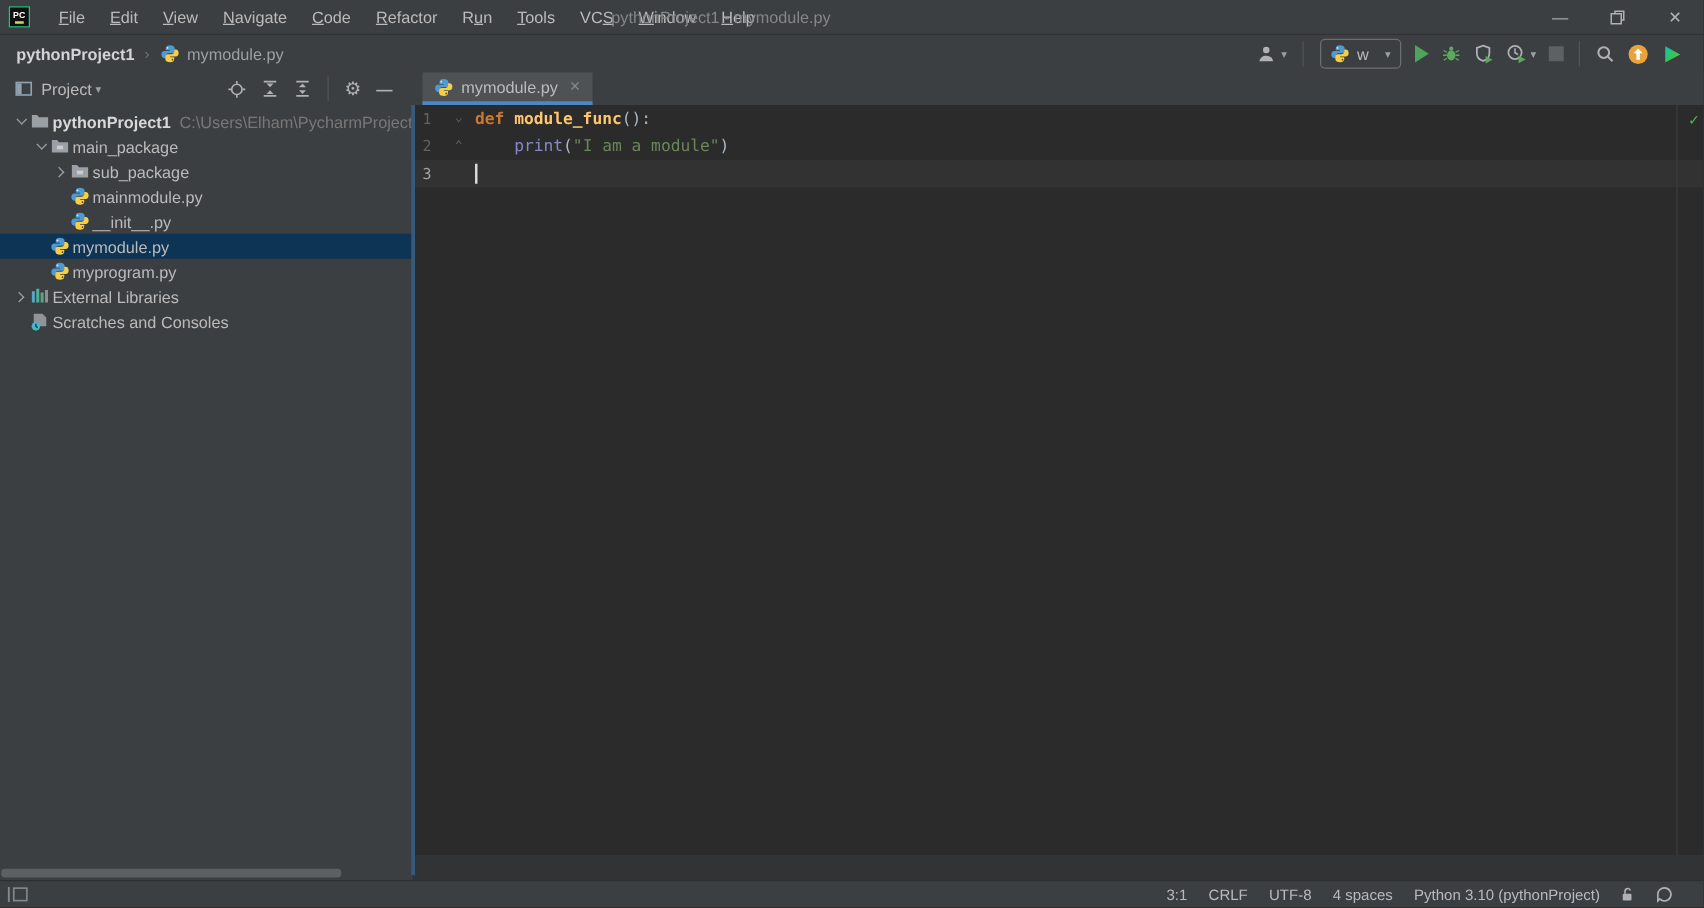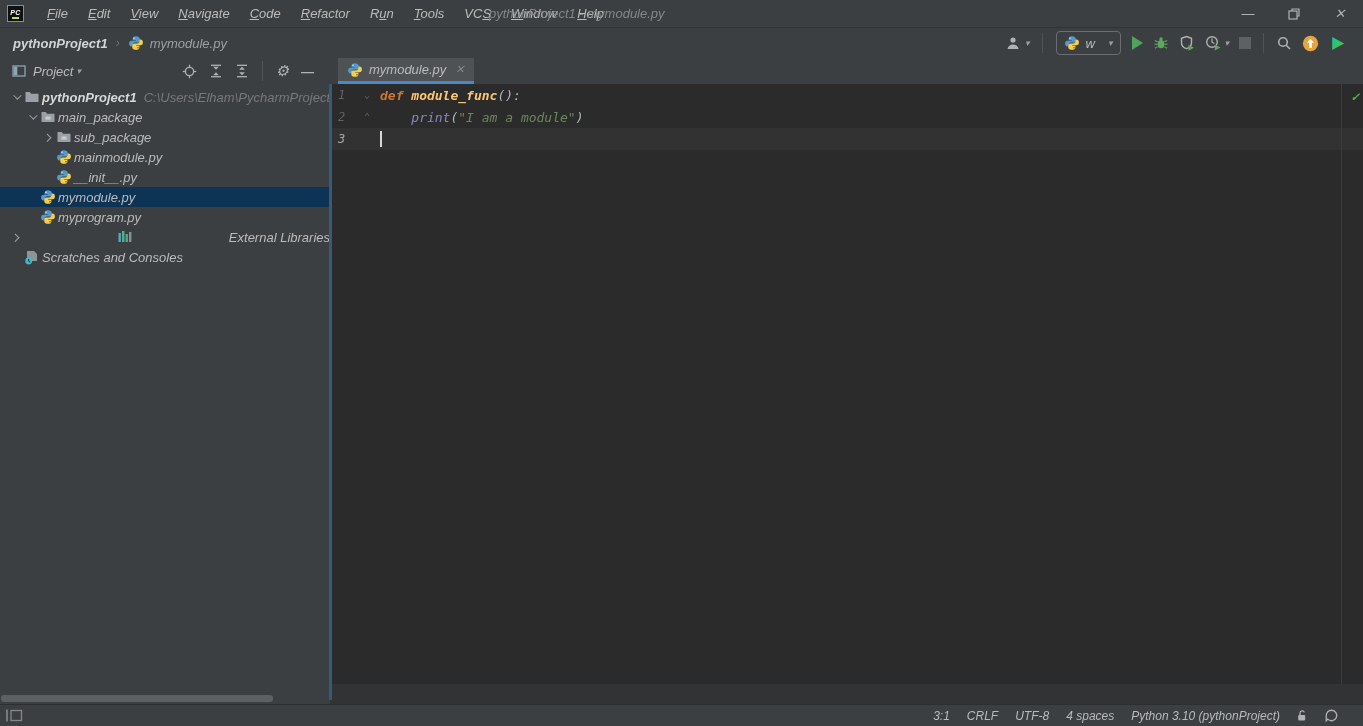--- a/index.html
+++ b/index.html
@@ -1,20 +1,20 @@
 <!DOCTYPE html>
 <html style="--accent_blue: #4a88c7; --selection: #0d3355; --editor_bg: #2b2b2b; --panel_bg: #3c3f41; --run_green: #4fa45b; --update_orange: #e9a33c; --check_green: #4db848; --keyword: #cc7832; --function: #ffc66d; --builtin: #8888c6; --string: #6a8759; --plain: #a9b7c6;"><head>
 <meta charset="utf-8">
 <style>
   * { margin:0; padding:0; box-sizing:border-box; }
   html,body { background:#2b2b2b; }
   .app {
     position:relative; width:1363px; height:726px; overflow:hidden;
     background:#3c3f41; font-family:"Liberation Sans", sans-serif;
-    color:#bbbbbb; font-size:13px; user-select:none;font-style:italic;
+    color:#bbbbbb; font-size:13px; user-select:none;
   }
   
   .titlebar { height:28px; display:flex; align-items:center; border-bottom:1px solid #303234; position:relative; }
   .pc-logo { width:17px; height:17px; margin:0 13px 0 7px; background:#101010; border:1px solid #24c482;
              display:flex; flex-direction:column; align-items:center; justify-content:center; }
   .pc-logo span { font-size:7px; font-weight:bold; color:#ffffff; line-height:7px; letter-spacing:.3px; }
   .pc-logo i { display:block; width:7px; height:2px; background:#c6e048; margin-top:1px; }
   .menu-item { padding:0 10px; line-height:27px; color:#bbbbbb; cursor:default; }
   .menu-item u { text-decoration:underline; }
   .win-title { position:absolute; left:489px; top:0; line-height:28px; color:#848688; }
@@ -349,21 +349,21 @@
             <span class="tree-icon">
               <svg width="16" height="16" viewBox="0 0 16 16">
                 <path fill="#4e9bd4" d="M7.9 1.2c-2 0-3.3.9-3.3 2.4v1.6h3.3v.6H3.4c-1.5 0-2.3 1.1-2.3 2.8 0 1.7.8 2.9 2.3 2.9h1.2V9.8c0-1.2 1-2.2 2.2-2.2h3.2c1 0 1.7-.8 1.7-1.7V3.6c0-1.5-1.7-2.4-3.8-2.4z"></path>
                 <circle cx="6" cy="3.3" r=".7" fill="#dfeaf3"></circle>
                 <path fill="#f7ce46" d="M8.1 14.8c2 0 3.3-.9 3.3-2.4v-1.6H8.1v-.6h4.5c1.5 0 2.3-1.1 2.3-2.8 0-1.7-.8-2.9-2.3-2.9h-1.2v1.7c0 1.2-1 2.2-2.2 2.2H6c-1 0-1.7.8-1.7 1.7v2.3c0 1.5 1.7 2.4 3.8 2.4z"></path>
                 <circle cx="10" cy="12.7" r=".7" fill="#5a4a12"></circle>
               </svg>
             </span>
             <span class="tree-label">myprogram.py</span>
           </div>
-          <div class="tree-row" style="padding-left: 8px; justify-content: space-between;">
+          <div class="tree-row" style="padding-left: 8px;">
             <span class="chev-slot">
               <span class="chev right"></span>
             </span>
             <span class="tree-icon">
               <svg width="16" height="14" viewBox="0 0 16 14">
                 <rect x="1.5" y="3" width="2.4" height="9" fill="#56a8c0"></rect>
                 <rect x="5" y="1" width="2.4" height="11" fill="#4fb0a0"></rect>
                 <rect x="8.5" y="4" width="2.4" height="8" fill="#5aa87a"></rect>
                 <rect x="12" y="2" width="2.4" height="10" fill="#8a8f93"></rect>
               </svg>

